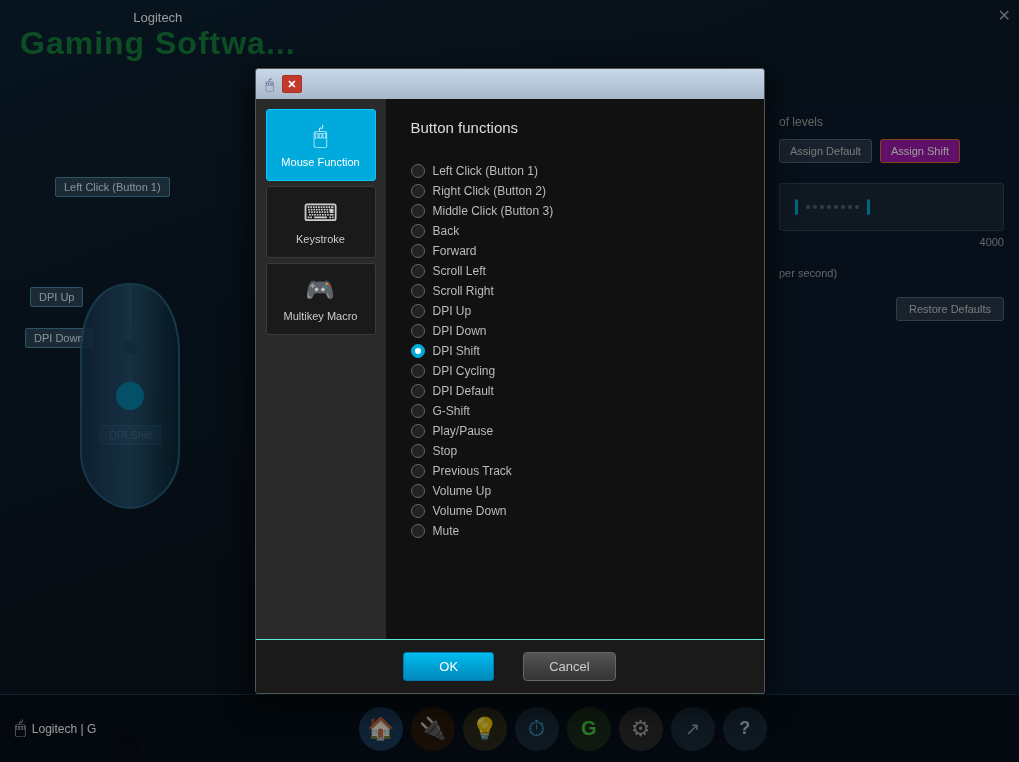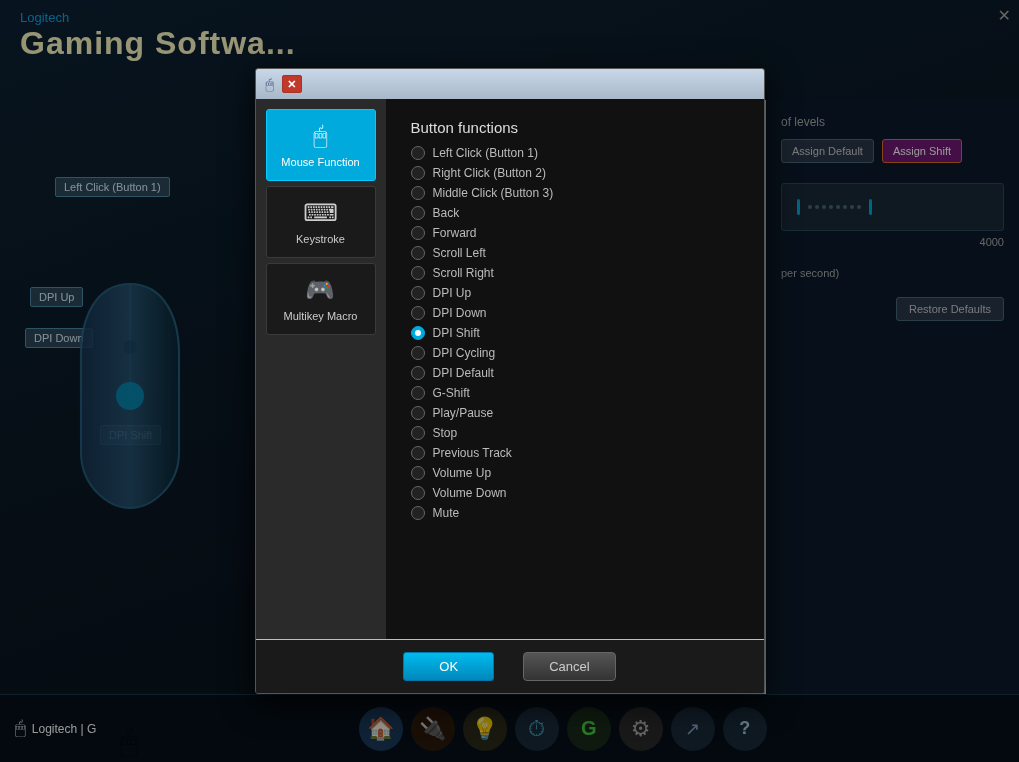--- a/index.html
+++ b/index.html
@@ -20,26 +20,27 @@
     }
 
     .app-header {
       position: absolute;
       top: 10px;
       left: 20px;
       color: white;
     }
     .app-header .brand-small {
       font-size: 13px;
-      color: #0ea5e9;
+      color: #ffffff;
+      text-align: center;
     }
     .app-header .brand-large {
       font-size: 32px;
       font-weight: bold;
-      color: #fef9c3;
+      color: #15803d;
       letter-spacing: 1px;
     }
 
     
     .app-close {
       position: absolute;
       top: 8px;
       right: 8px;
       color: #aaa;
       font-size: 16px;
@@ -86,21 +87,21 @@
     .btn-label.dpi-shift { top: 425px; left: 100px; }
 
     
     .right-panel {
       position: absolute;
       top: 100px;
       right: 0;
       width: 260px;
       bottom: 66px;
       background: #0c1c2c;
-      border-left: 7px solid #ffffff;
+      border-left: 5px solid #ffffff;
       padding: 15px;
       color: #ccc;
       font-size: 12px;
     }
 
     .right-panel .panel-title {
       color: #aaa;
       font-size: 12px;
       margin-bottom: 10px;
     }
@@ -115,21 +116,21 @@
       background: #2a3a4a;
       border: 1px solid #4a6a7a;
       color: #ccc;
       font-size: 11px;
       padding: 5px 10px;
       border-radius: 3px;
       cursor: pointer;
     }
 
     .assign-btn.orange {
-      background: #701a75;
+      background: #a21caf;
       border-color: #e07020;
       color: white;
     }
 
     .slider-area {
       margin-top: 10px;
     }
 
     .slider-track {
       background: #1a2a3a;
@@ -332,21 +333,21 @@
     .dialog-content {
       flex: 1;
       background: #111;
       padding: 20px 25px;
     }
 
     .dialog-content h3 {
       color: #ddd;
       font-size: 15px;
       font-weight: normal;
-      margin-bottom: 9px;
+      margin-bottom: 27px;
     }
 
     .radio-list {
       list-style: none;
       display: flex;
       flex-direction: column;
       gap: 4px;
     }
 
     .radio-item {

